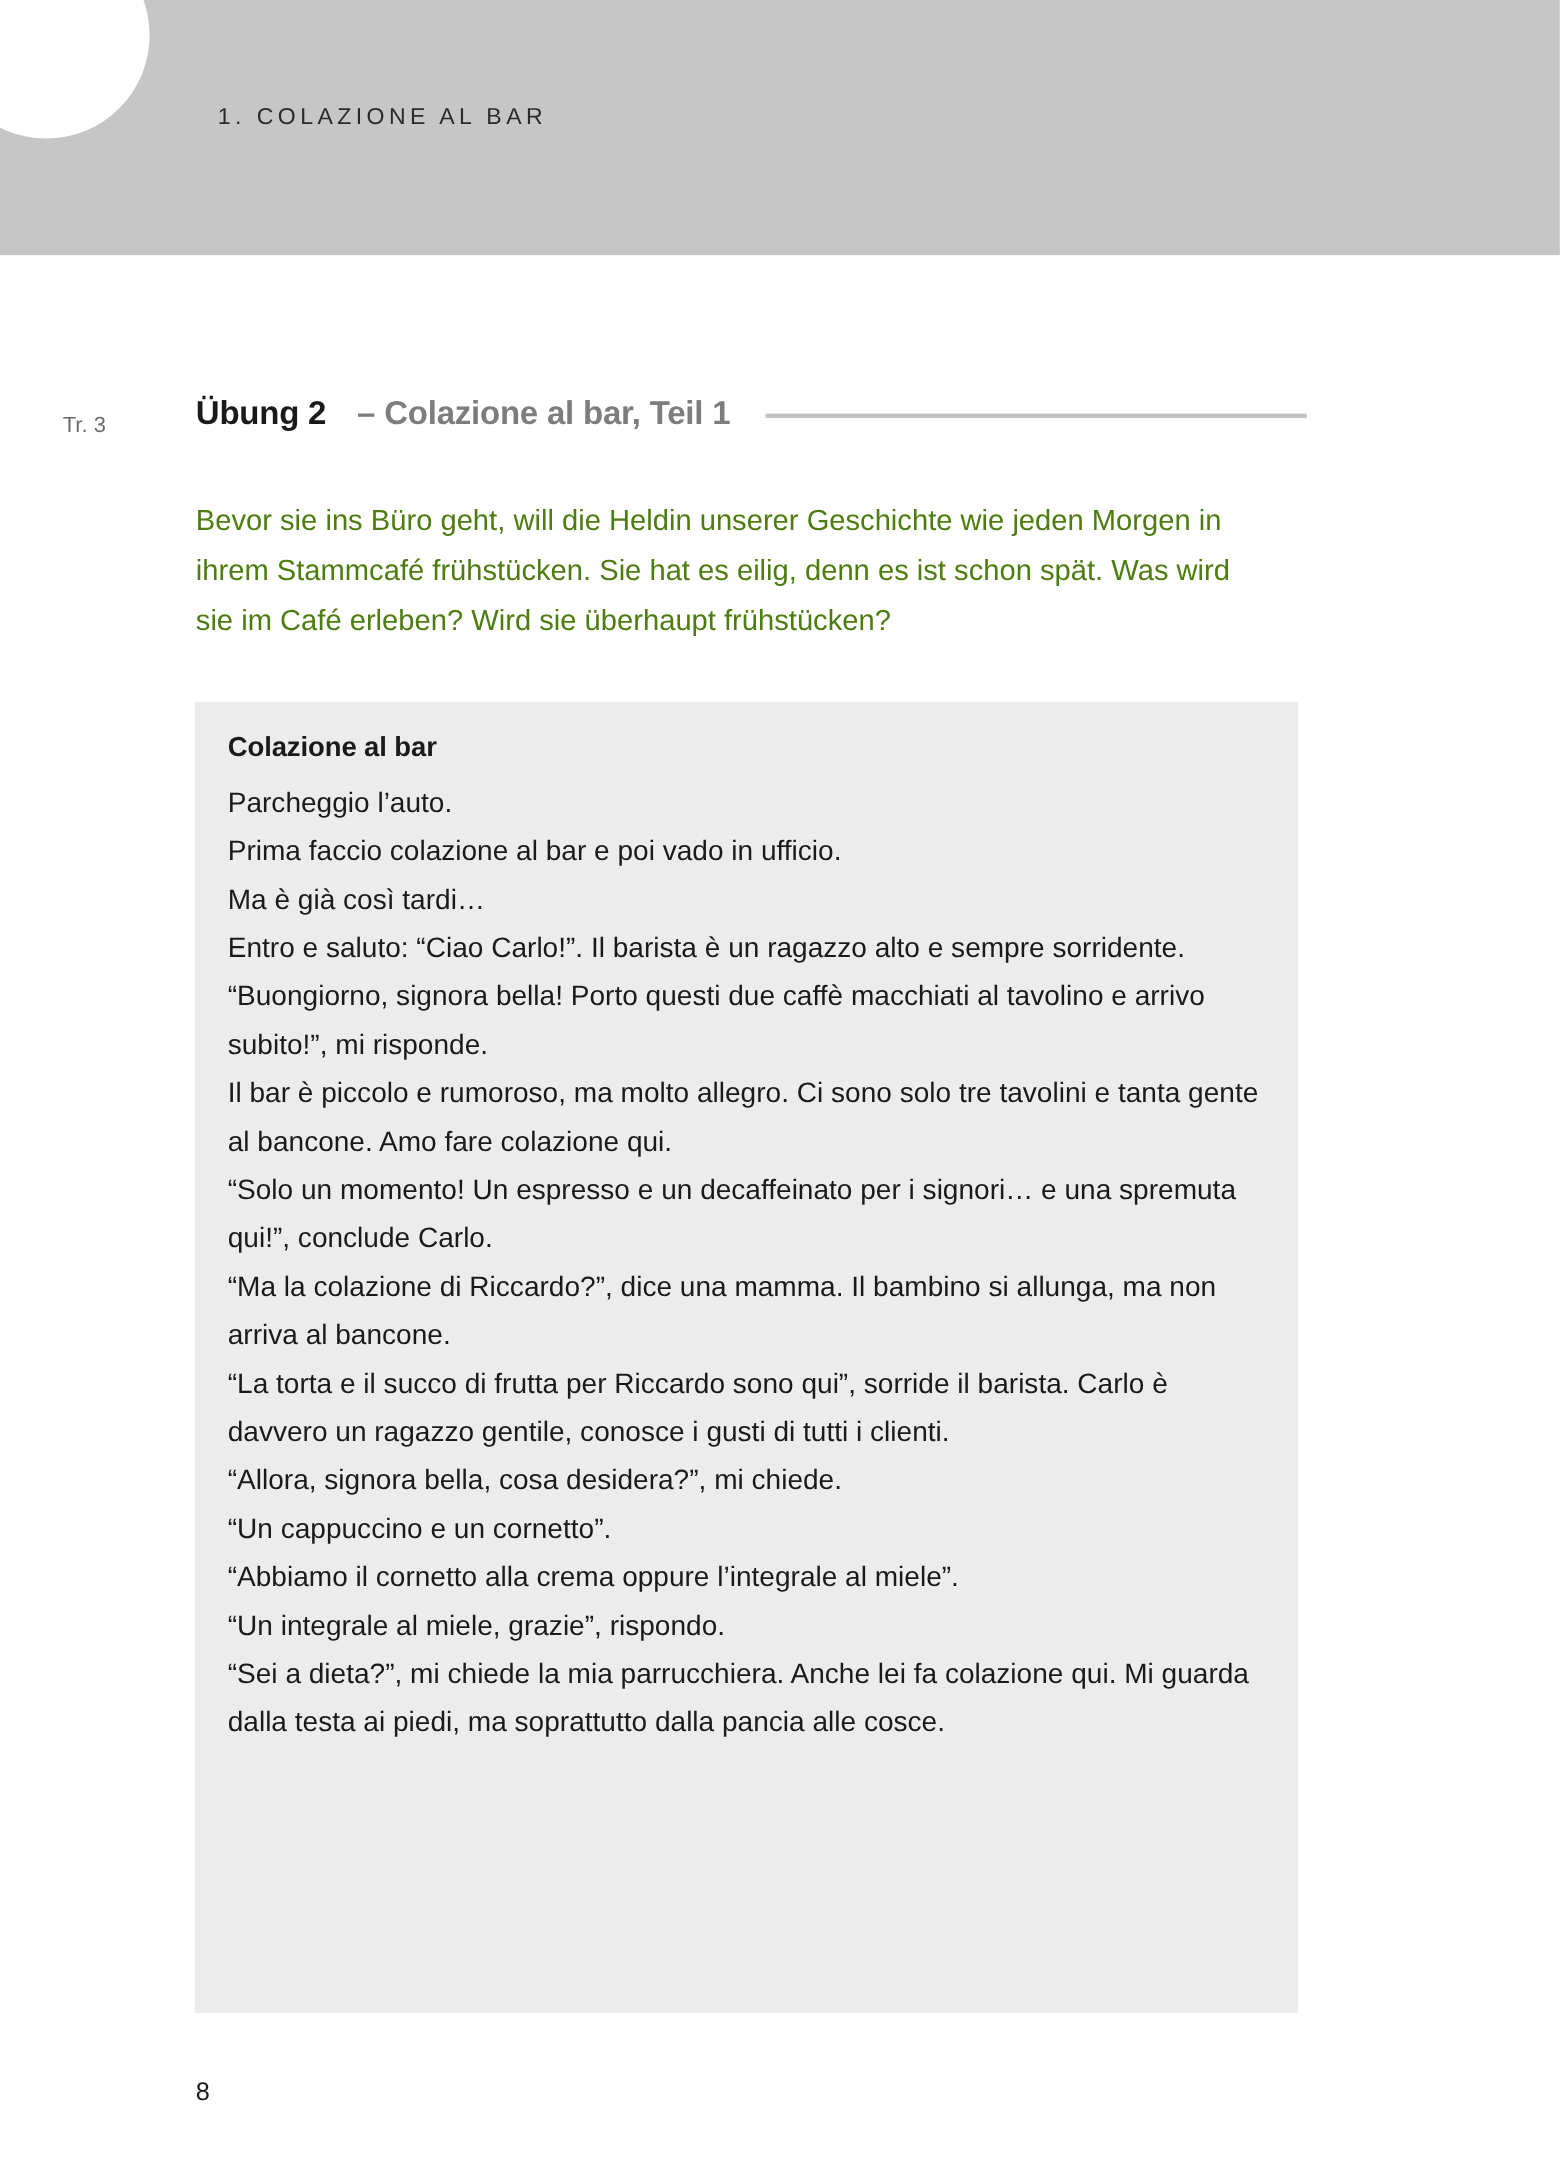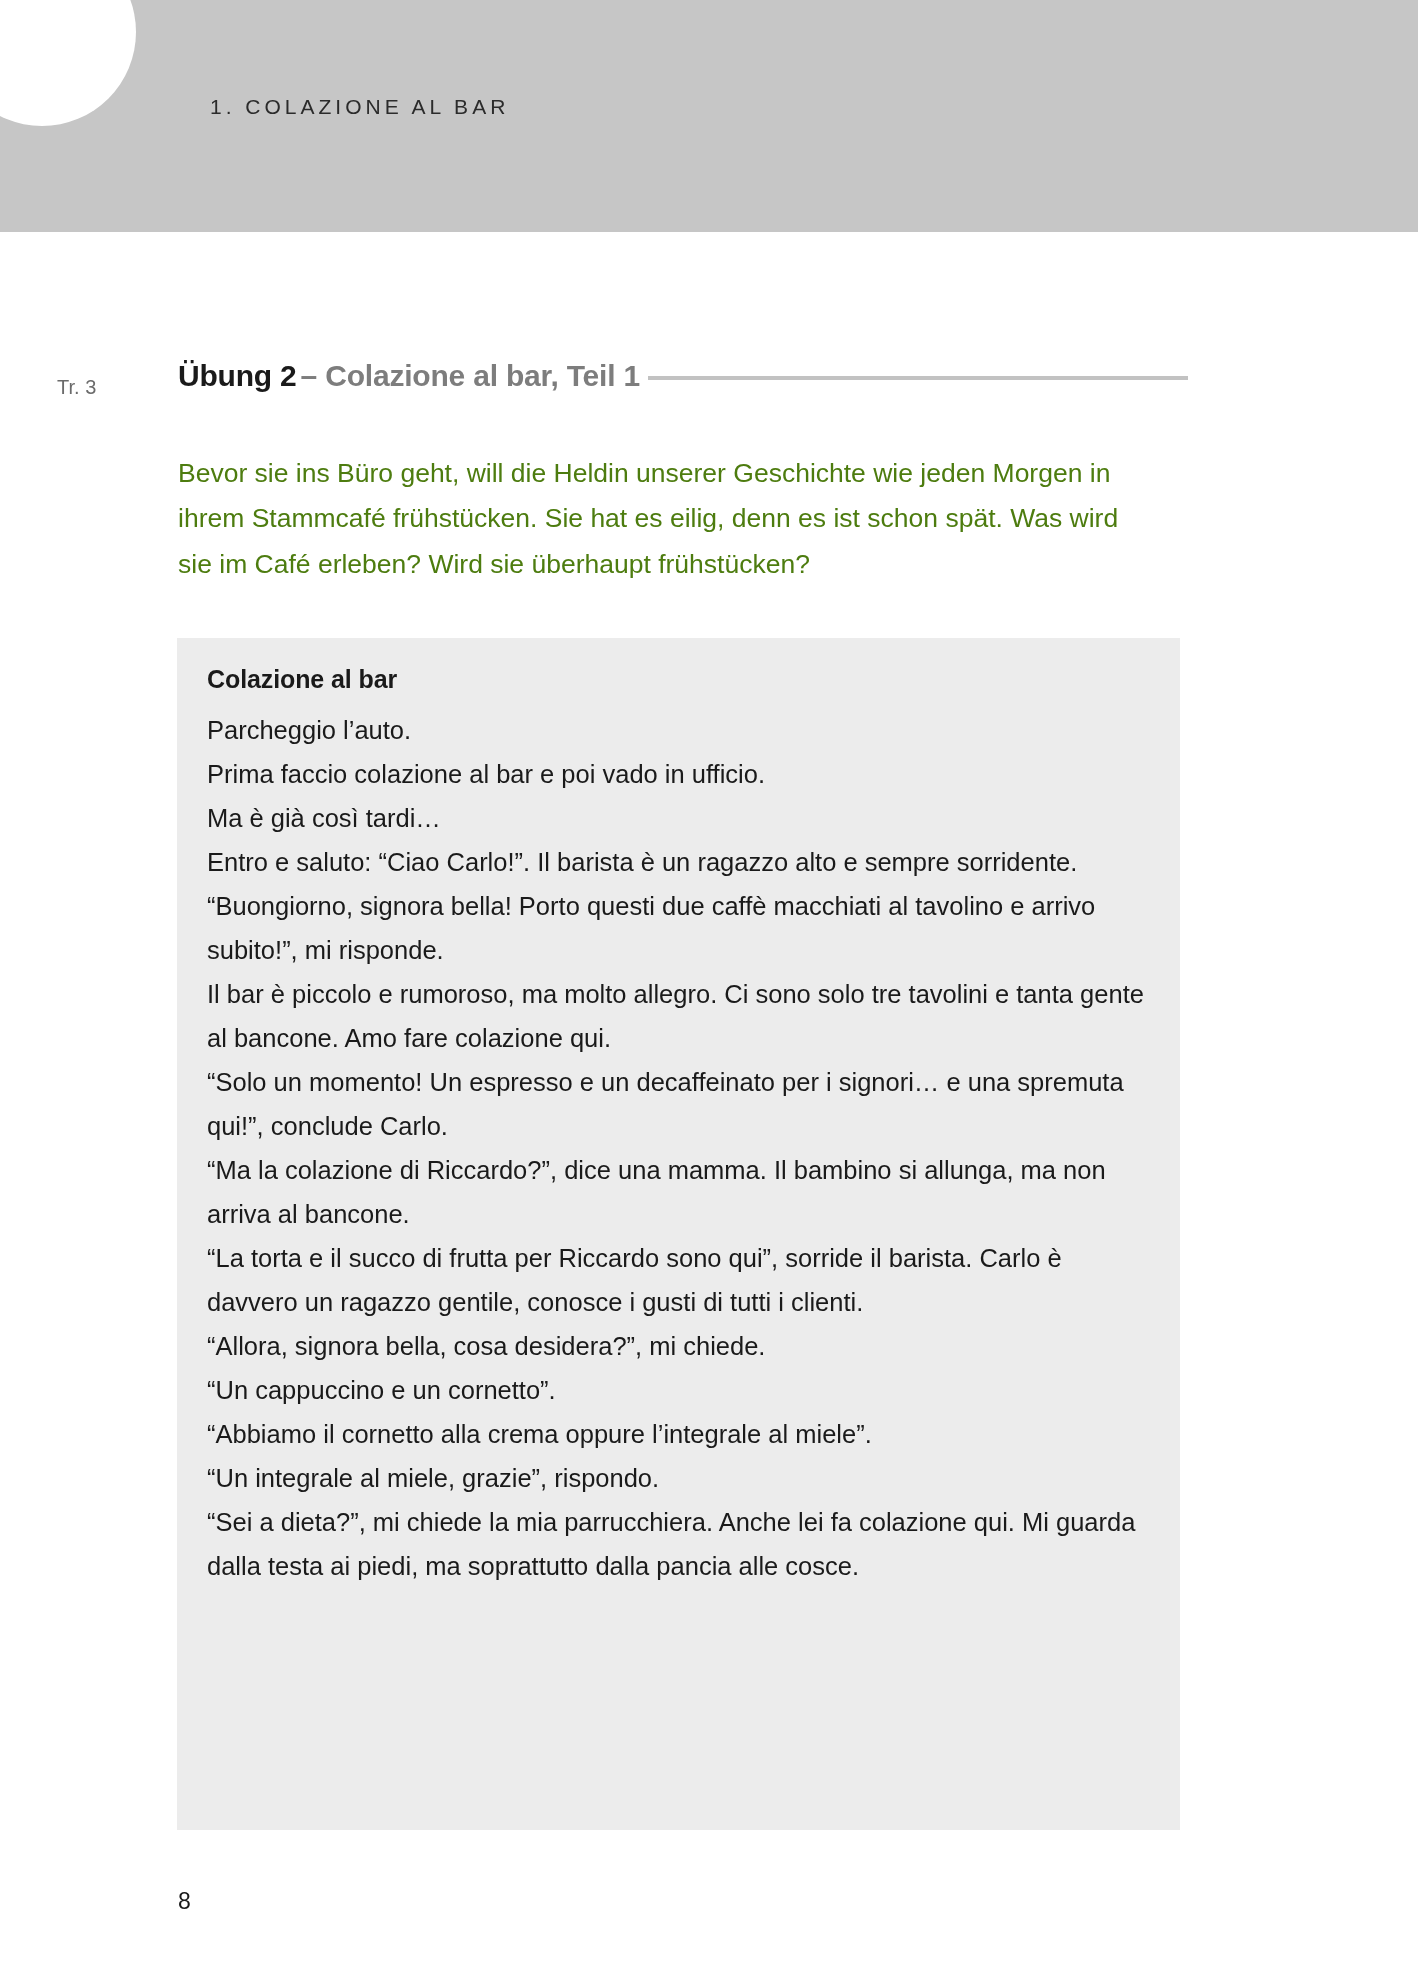--- a/index.html
+++ b/index.html
@@ -29,21 +29,21 @@
     position: absolute;
     left: -52px;
     top: -62px;
     width: 188px;
     height: 188px;
     border-radius: 50%;
     background: #ffffff;
   }
   .header-title {
     position: absolute;
-    left: 210px;
+    left: 198px;
     top: 95px;
     font-size: 21px;
     letter-spacing: 4.0px;
     color: #2b2b2b;
     font-weight: 400;
     white-space: nowrap;
   }
 
   
   .track-label {
@@ -54,21 +54,21 @@
     color: #6b6b6b;
     white-space: nowrap;
   }
   .ex-heading {
     position: absolute;
     left: 178px;
     top: 359px;
     width: 1010px;
     display: flex;
     align-items: center;
-    gap: 8px;
+    gap: 32px;
     white-space: nowrap;
   }
   .ex-heading .ex-title-strong {
     font-size: 30px;
     font-weight: 700;
     color: #1a1a1a;
     letter-spacing: -0.2px;
   }
   .ex-heading .ex-title-sub {
     font-size: 30px;

